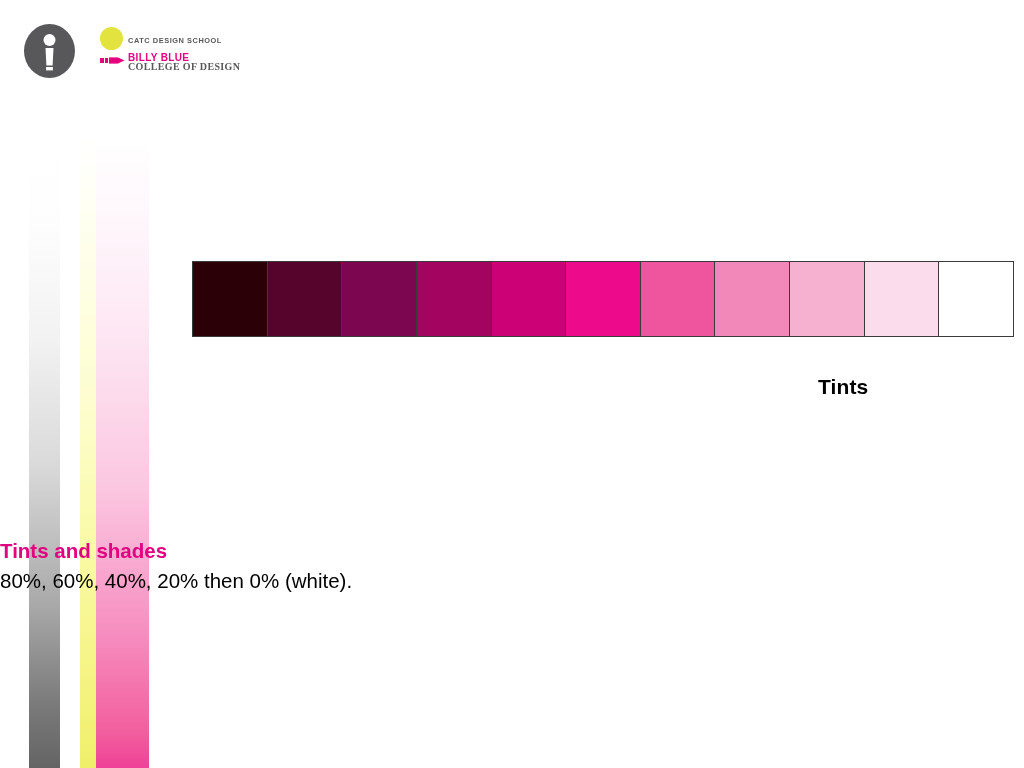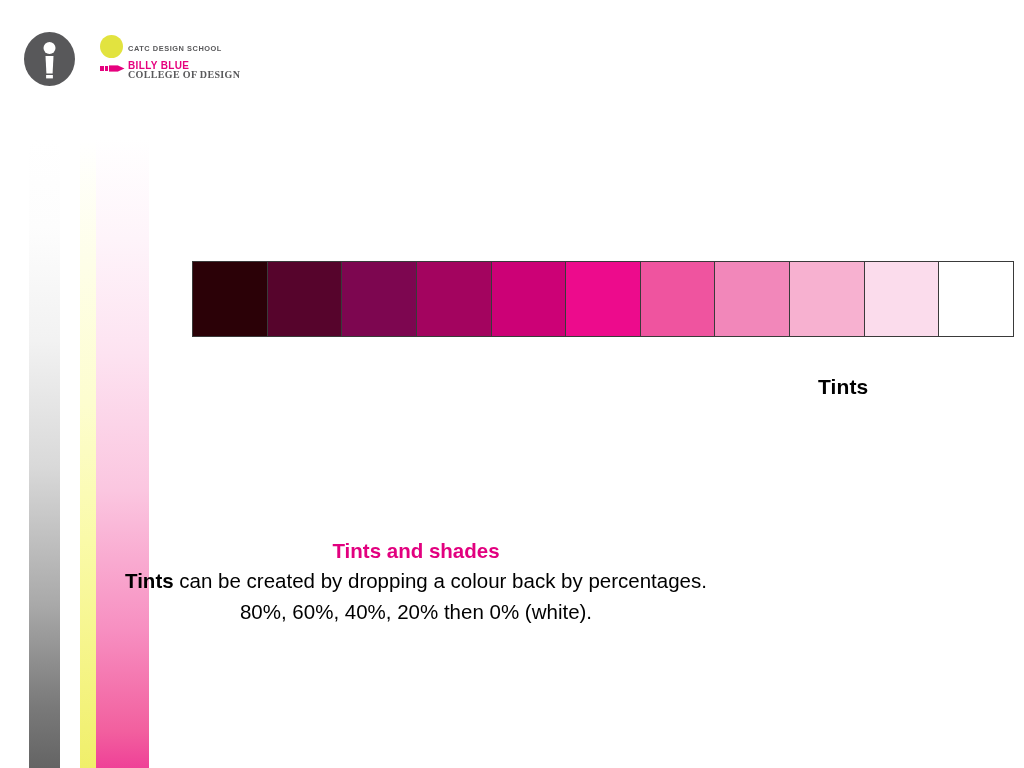--- a/index.html
+++ b/index.html
@@ -13,21 +13,21 @@
     position: relative;
     overflow: hidden;
     font-family: "Liberation Sans", sans-serif;
     background: #ffffff;
   }
 
   
   #logo-block {
     position: absolute;
     left: 24px;
-    top: 31px;
+    top: 23px;
     width: 180px;
     height: 58px;
   }
   #logo-mark {
     position: absolute;
     left: 0;
     top: 1px;
     width: 51px;
     height: 54px;
   }
@@ -122,21 +122,21 @@
     letter-spacing: 0.1px;
     font-family: "Liberation Sans", sans-serif;
   }
 
   
   #caption-block {
     position: absolute;
     left: 0;
     top: 536px;
     width: 832px;
-    text-align: center;
+    text-align: left;
     font-family: "Liberation Sans", sans-serif;
   }
   #caption-heading {
     font-size: 20.5px;
     font-weight: bold;
     color: #e2007f;
     line-height: 29px;
     margin: 0;
   }
   .caption-line {
@@ -192,17 +192,14 @@
     <div class="swatch" style="background: rgb(242, 135, 186); border-right-color: rgb(58, 58, 58);"></div>
     <div class="swatch" style="background: rgb(247, 177, 208); border-right-color: rgb(58, 58, 58);"></div>
     <div class="swatch" style="background: rgb(251, 220, 236); border-right-color: rgb(58, 58, 58);"></div>
     <div class="swatch" style="background: rgb(255, 255, 255); border-right-color: rgb(58, 58, 58);"></div>
   </div>
 
 <div id="tints-label">Tints</div>
 
 <div id="caption-block">
   <div id="caption-heading" style="color: rgb(226, 0, 127);">Tints and shades</div>
-  <div class="caption-line">
-    <span class="caption-strong">Tints</span><span> can be created by dropping a colour back by percentages.</span>
-  </div>
   <div class="caption-line">80%, 60%, 40%, 20% then 0% (white).</div>
 </div>
 
 </body></html>

